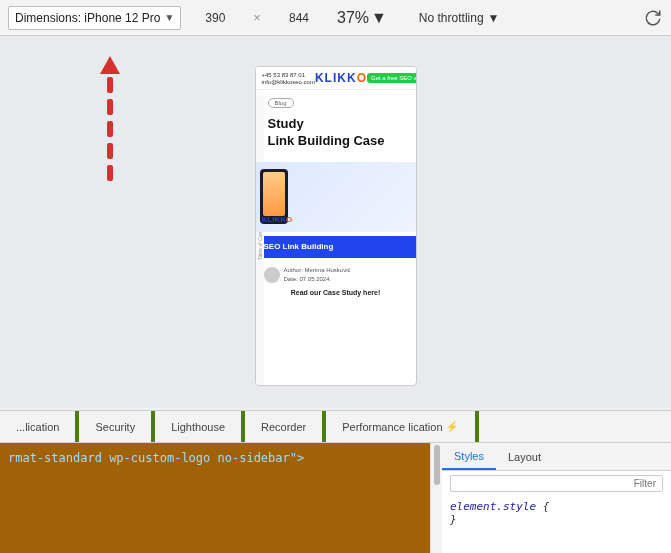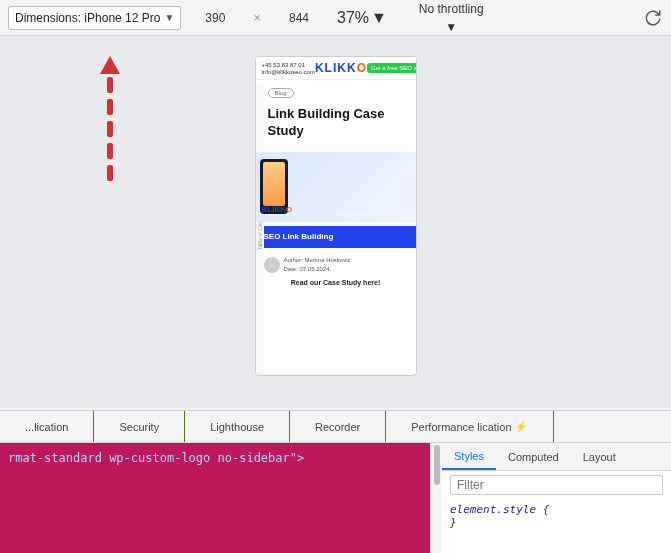--- a/index.html
+++ b/index.html
@@ -69,21 +69,20 @@
     }
 
     .throttle-select {
       display: flex;
       align-items: center;
       gap: 4px;
       cursor: pointer;
       font-size: 12px;
       color: #333;
       margin-left: 8px;
-      flex-direction: column;
     }
 
     .rotate-icon {
       margin-left: auto;
       width: 20px;
       height: 20px;
       display: flex;
       align-items: center;
       justify-content: center;
       cursor: pointer;
@@ -131,20 +130,21 @@
 
     
     .mobile-preview {
       background: white;
       border: 1px solid #ccc;
       border-radius: 4px;
       width: 162px;
       height: 320px;
       overflow: hidden;
       position: relative;
+      margin-top: 10px;
     }
 
     .mobile-header {
       background: white;
       padding: 4px 6px;
       display: flex;
       align-items: center;
       justify-content: space-between;
       border-bottom: 1px solid #eee;
       font-size: 7px;
@@ -335,25 +335,25 @@
       display: flex;
       align-items: center;
       background: #f3f3f3;
       border-bottom: 1px solid #d0d0d0;
       padding: 0;
       height: 32px;
       overflow: hidden;
     }
 
     .devtools-tab {
-      padding: 6px 25px;
+      padding: 6px 16px;
       font-size: 11px;
       color: #444;
       cursor: pointer;
-      border-right: 1px solid #4d7c0f;
+      border-right: 4px solid #4d7c0f;
       height: 100%;
       display: flex;
       align-items: center;
       white-space: nowrap;
     }
 
     .devtools-tab-icon {
       margin-left: 4px;
       font-size: 10px;
       color: #555;
@@ -361,21 +361,21 @@
 
     
     .devtools-content {
       display: flex;
       height: calc(100% - 32px);
     }
 
     .devtools-left {
       flex: 0 0 430px;
       padding: 6px 8px;
-      background: #be185d;
+      background: #a16207;
       font-family: 'Consolas', 'Monaco', monospace;
       font-size: 12px;
       color: #d4d4d4;
       overflow: hidden;
     }
 
     .code-line {
       line-height: 1.5;
     }
 
@@ -414,23 +414,24 @@
 
     .right-filter {
       padding: 4px 8px;
     }
 
     .filter-input {
       width: 100%;
       border: 1px solid #ccc;
       border-radius: 2px;
       padding: 2px 6px;
-      font-size: 12px;
+      font-size: 10px;
       color: #333;
       outline: none;
+      text-align: right;
     }
 
     .right-content {
       padding: 4px 8px;
       font-family: 'Consolas', 'Monaco', monospace;
       font-size: 11px;
       color: #444;
       font-style: italic;
     }
 
@@ -512,22 +513,22 @@
 
     </div>
 
     <div class="mobile-toc">
       <span class="toc-text">Table of Contents</span>
     </div>
 
     <div class="mobile-body">
       <span class="blog-tag">Blog</span>
       <div class="mobile-title">
+        <div>Study</div>
         <div>Link Building Case</div>
-        <div>Study</div>
       </div>
     </div>
 
     <div class="mobile-image-area">
       <div class="phone-mockup">
         <div class="phone-screen">
           <div class="phone-image-content"></div>
         </div>
       </div>
       <span class="klikko-logo-small">KLIKK<span>O</span></span>
@@ -583,23 +584,20 @@
     <div class="scrollbar-area">
       <div class="scrollbar-thumb"></div>
     </div>
 
     <div class="devtools-right">
       <div class="right-tabs">
         <div class="right-tab active">
           <span>Styles</span>
         </div>
         <div class="right-tab">
-          <span>Computed</span>
-        </div>
-        <div class="right-tab">
           <span>Layout</span>
         </div>
       </div>
       <div class="right-filter">
         <input class="filter-input" type="text" placeholder="Filter" style="">
       </div>
       <div class="right-content">
         <span class="css-selector">element.style</span>
         <span class="css-brace">{</span>
         <br>

